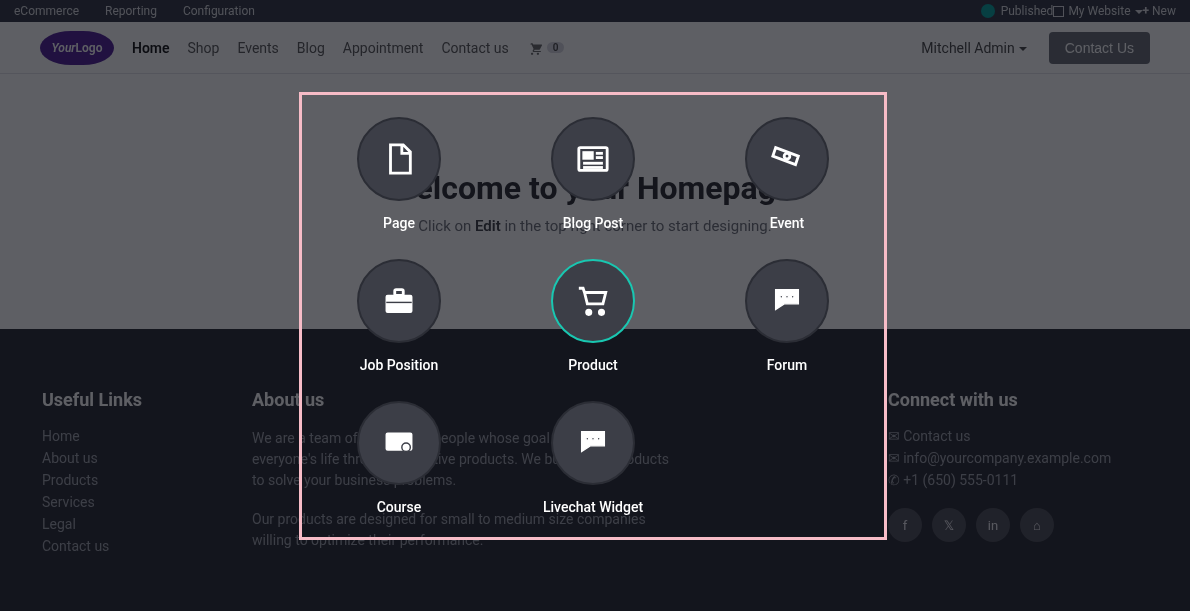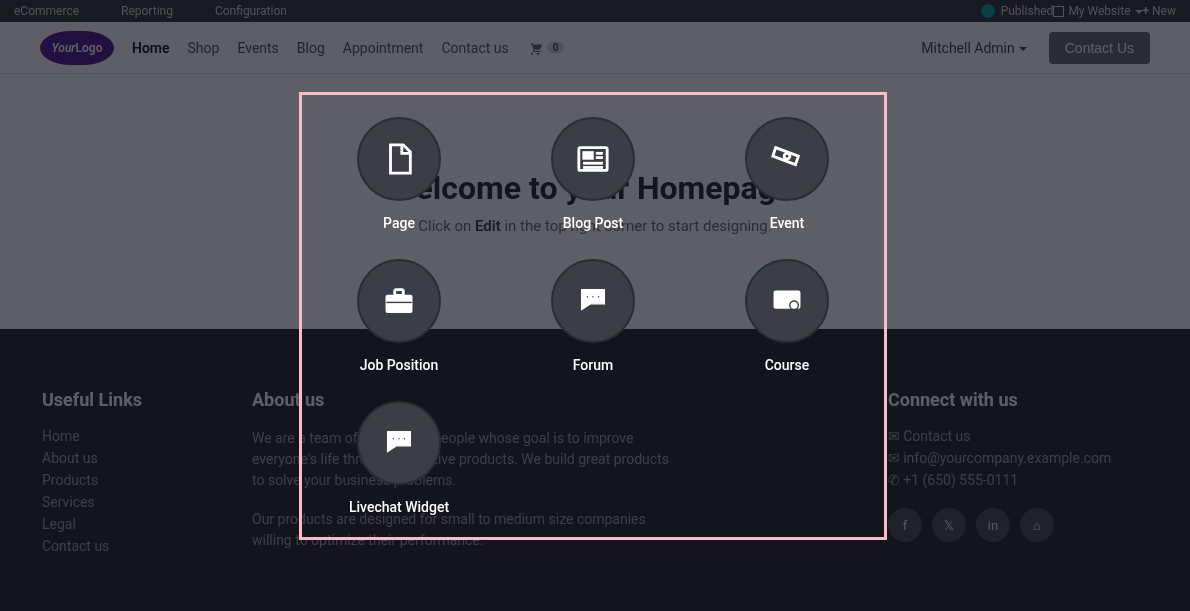--- a/index.html
+++ b/index.html
@@ -1,19 +1,19 @@
 <!DOCTYPE html>
 <html><head>
 <meta charset="utf-8">
 <style>
   * { margin: 0; padding: 0; box-sizing: border-box; }
   body { font-family: -apple-system, BlinkMacSystemFont, "Segoe UI", Roboto, Arial, sans-serif; background:#fff; width:1190px; height:611px; overflow:hidden; position:relative; }
   
   .admin-bar { position:absolute; top:0; left:0; right:0; height:22px; background:#2f3441; display:flex; align-items:center; justify-content:space-between; padding:0 14px; color:#d9dade; font-size:12px; }
-  .admin-left { display:flex; gap:42px; }
+  .admin-left { display:flex; gap:26px; }
   .admin-right { display:flex; align-items:center; }
   .admin-bar span { cursor:pointer; }
   .pub-dot { width:14px; height:14px; border-radius:50%; background:#00a09d; display:inline-block; margin-right:6px; vertical-align:middle; }
   .sqicon { display:inline-block; width:11px; height:11px; border:1px solid #d9dade; margin-right:4px; vertical-align:middle; }
   .plusicon { font-weight:bold; margin-right:3px; }
   
   .site-header { position:absolute; top:22px; left:0; right:0; height:52px; display:flex; align-items:center; justify-content:space-between; padding:0 40px 0 40px; background:#fff; border-bottom:1px solid #e2e2e7; }
   .nav-left { display:flex; align-items:center; gap:18px; }
   .logo { width:74px; height:34px; background:#4c1d95; border-radius:50%/60%; display:flex; align-items:center; justify-content:center; color:#fff; font-size:12px; font-weight:600; }
   .logo .yl-your { font-style:italic; }
@@ -179,20 +179,30 @@
         <div class="mcircle">
           <svg viewBox="0 0 24 24">
             <rect x="3" y="8" width="18" height="12" rx="1" fill="#fff"></rect>
             <rect x="9" y="4" width="6" height="4" rx="1" fill="none" stroke="#fff" stroke-width="2"></rect>
             <line x1="3" y1="13" x2="21" y2="13" stroke="#3c3e47" stroke-width="1"></line>
           </svg>
         </div>
         <div class="mlabel">Job Position</div>
       </div>
       <div class="mitem">
+        <div class="mcircle hover">
+          <svg viewBox="0 0 24 24">
+            <path d="M6 6h15l-2 8H8zM6 6l-1-3H2" fill="none" stroke="#fff" stroke-width="2"></path>
+            <circle cx="9" cy="20" r="2" fill="#fff"></circle>
+            <circle cx="18" cy="20" r="2" fill="#fff"></circle>
+          </svg>
+        </div>
+        <div class="mlabel">Product</div>
+      </div>
+      <div class="mitem">
         <div class="mcircle">
           <svg viewBox="0 0 24 24">
             <path d="M4 4h16v10H10l-6 4z" fill="#fff"></path>
             <circle cx="8" cy="9" r="1" fill="#3c3e47"></circle>
             <circle cx="12" cy="9" r="1" fill="#3c3e47"></circle>
             <circle cx="16" cy="9" r="1" fill="#3c3e47"></circle>
           </svg>
         </div>
         <div class="mlabel">Forum</div>
       </div>

